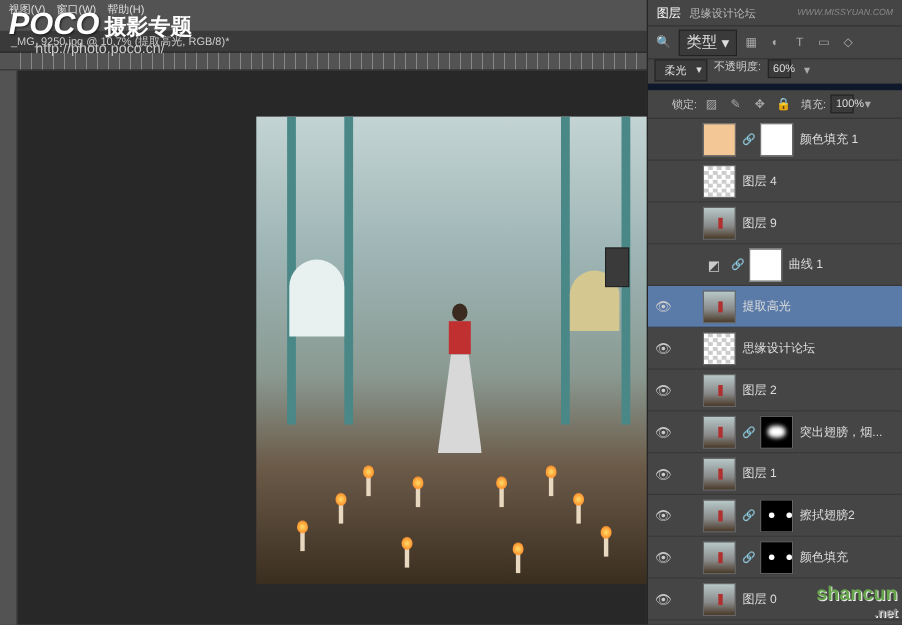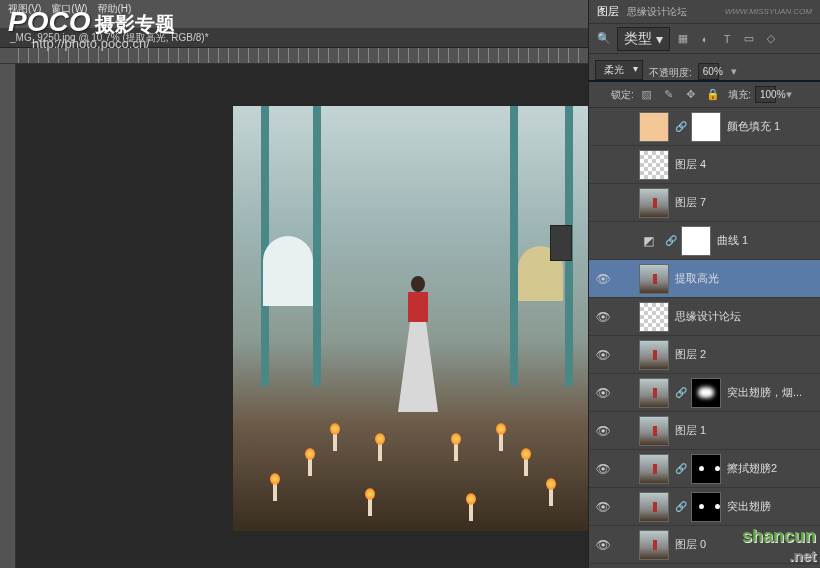--- a/index.html
+++ b/index.html
@@ -41,21 +41,21 @@
 .panels { width: 232px; background: #454545; border-left: 1px solid #222; display: flex; flex-direction: column; height: 568px; position: absolute; right: 0; top: 0; }
 .panel-header { height: 24px; display: flex; align-items: center; padding: 0 8px; font-size: 11px; color: #ddd; gap: 8px; border-bottom: 1px solid #333; }
 .panel-header .tab-active { color: #fff; }
 .panel-forum { font-size: 10px; color: #bbb; }
 .panel-url { font-size: 8px; color: #888; margin-left: auto; font-style: italic; }
 
 .filter-row { height: 30px; display: flex; align-items: center; padding: 0 6px; gap: 4px; border-bottom: 1px solid #333; }
 .filter-dd { background: #3a3a3a; border: 1px solid #222; color: #ddd; font-size: 14px; padding: 2px 6px; display: flex; align-items: center; gap: 4px; }
 .icon-btn { width: 18px; height: 18px; display: flex; align-items: center; justify-content: center; color: #aaa; font-size: 11px; }
 
-.blend-row { height: 28px; display: flex; align-items: flex-end; padding: 0 6px; gap: 6px; border-bottom: 2px solid #0f172a; font-size: 10px; color: #ccc; }
+.blend-row { height: 28px; display: flex; align-items: flex-start; padding: 0 6px; gap: 6px; border-bottom: 6px solid #0f172a; font-size: 10px; color: #ccc; }
 .blend-dd { background: #3a3a3a; border: 1px solid #222; padding: 2px 18px 2px 8px; color: #ddd; position: relative; }
 .pct-input { background: #3a3a3a; border: 1px solid #222; padding: 2px 4px; color: #ddd; width: 21px; }
 
 .lock-row { height: 26px; display: flex; align-items: center; padding: 0 22px; gap: 4px; border-bottom: 1px solid #333; font-size: 10px; color: #ccc; }
 
 .layers-list { flex: 1; overflow-y: auto; }
 .layer { height: 38px; display: flex; align-items: center; padding: 0 4px; border-bottom: 1px solid #383838; font-size: 11px; color: #ddd; gap: 6px; }
 .layer.selected { background: #5a7aa8; }
 .eye { width: 20px; height: 20px; display: flex; align-items: center; justify-content: center; color: #ccc; font-size: 12px; }
 .eye.off { color: transparent; }
@@ -69,21 +69,21 @@
 .thumb.mask::after { content:''; position:absolute; left:20%; top:30%; width:60%; height:40%; background:#fff; border-radius:40%; filter: blur(2px); }
 .thumb.mask2 { background:#000; position:relative; }
 .thumb.mask2::after { content:''; position:absolute; left:25%; top:40%; width:18%; height:20%; background:#fff; border-radius:50%; box-shadow: 16px 0 0 #fff; }
 .thumb.maskw { background:#fff; }
 .link-ic { width: 10px; font-size: 10px; color: #aaa; text-align: center; }
 .adj-ic { width: 20px; height: 20px; display:flex; align-items:center; justify-content:center; color:#ccc; font-size:12px; }
 .layer-name { flex: 1; white-space: nowrap; overflow: hidden; text-overflow: ellipsis; }
 .indent { width: 14px; flex-shrink: 0; }
 
 .watermark { position: absolute; right: 4px; bottom: 4px; font-size: 18px; font-weight: bold; color: #6ab04c; opacity: 0.9; text-shadow: 1px 1px 0 #fff; z-index: 50; }
-.watermark .sub { font-size: 15px; color: #888; display: block; text-align: right; }
+.watermark .sub { font-size: 12px; color: #888; display: block; text-align: right; }
 </style>
 </head>
 <body>
 
 <div class="menubar">
   <span>视图(V)</span>
   <span>窗口(W)</span>
   <span>帮助(H)</span>
 </div>
 
@@ -178,21 +178,21 @@
       <div class="layer">
         <div class="eye off"></div>
         <div class="indent"></div>
         <div class="thumb checker"></div>
         <div class="layer-name">图层 4</div>
       </div>
       <div class="layer">
         <div class="eye off"></div>
         <div class="indent"></div>
         <div class="thumb img"></div>
-        <div class="layer-name">图层 7</div>
+        <div class="layer-name">图层 9</div>
       </div>
       <div class="layer">
         <div class="eye off"></div>
         <div class="indent"></div>
         <div class="adj-ic">◩</div>
         <div class="link-ic">🔗</div>
         <div class="thumb maskw"></div>
         <div class="layer-name">曲线 1</div>
       </div>
       <div class="layer selected">
@@ -234,21 +234,21 @@
         <div class="link-ic">🔗</div>
         <div class="thumb mask2"></div>
         <div class="layer-name">擦拭翅膀2</div>
       </div>
       <div class="layer">
         <div class="eye">👁</div>
         <div class="indent"></div>
         <div class="thumb img"></div>
         <div class="link-ic">🔗</div>
         <div class="thumb mask2"></div>
-        <div class="layer-name">突出翅膀</div>
+        <div class="layer-name">颜色填充</div>
       </div>
       <div class="layer">
         <div class="eye">👁</div>
         <div class="indent"></div>
         <div class="thumb img"></div>
         <div class="layer-name">图层 0</div>
       </div>
     </div>
 </div>
 

